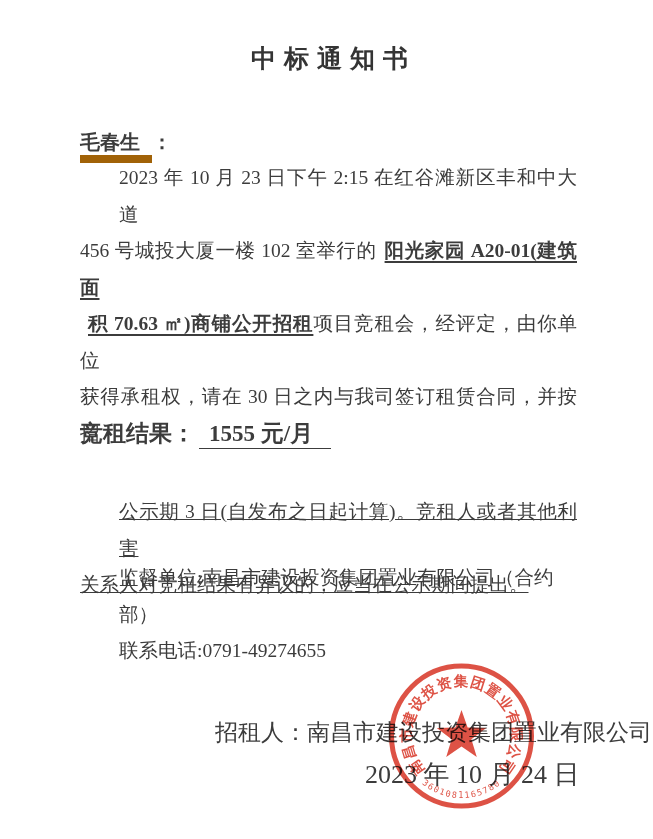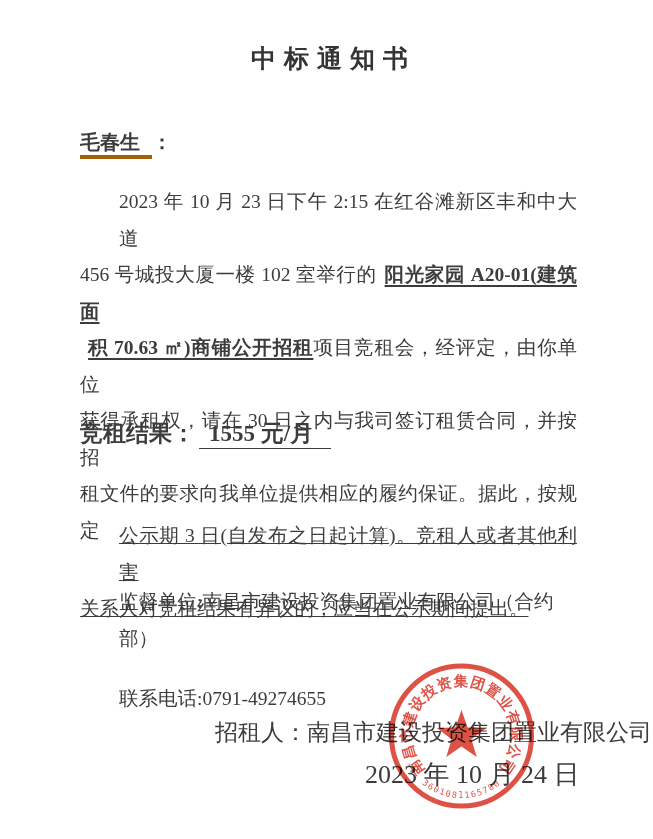--- a/index.html
+++ b/index.html
@@ -17,30 +17,30 @@
     text-align:center;
     font-size:25px;font-weight:600;letter-spacing:8px;
     padding-left:14px;
     color:#343434;
   }
   .salutation{
     position:absolute;left:80px;top:128px;
     font-size:20px;font-weight:bold;line-height:28px;
   }
   .salutation .name{
-    border-bottom:4px solid #a16207;
+    border-bottom:8px solid #a16207;
     padding:0 12px 2px 0;
   }
   .para{
     position:absolute;left:80px;width:497px;
     font-size:19.5px;
   }
   .para .ln{line-height:36.5px;}
   .para .ln.fill{text-align:justify;text-align-last:justify;}
-  .para .ln.ind{padding-left:39px;margin-top:24px;}
+  .para .ln.ind{padding-left:39px;}
   .b{font-weight:bold;}
   .u{
     text-decoration:underline;
     text-underline-offset:4px;
     text-decoration-thickness:1.5px;
     padding-left:8px;
   }
   #para1{top:160px;}
   #para2{top:494px;text-decoration:underline;}
   #contact{top:560px;}
@@ -86,21 +86,20 @@
 
   <div class="salutation">
     <span class="name">毛春生</span><span>：</span>
   </div>
 
   <div class="para" id="para1">
       <div class="ln fill ind"><span>2023 年 10 月 23 日下午 2:15 在红谷滩新区丰和中大道</span></div>
       <div class="ln fill"><span>456 号城投大厦一楼 102 室举行的</span><span class="b u">阳光家园 A20-01(建筑面</span></div>
       <div class="ln fill"><span class="b u">积 70.63 ㎡)商铺公开招租</span><span>项目竞租会，经评定，由你单位</span></div>
       <div class="ln fill"><span>获得承租权，请在 30 日之内与我司签订租赁合同，并按招</span></div>
-      <div class="ln fill"><span>租文件的要求向我单位提供相应的履约保证。据此，按规定</span></div>
     </div>
 
   <div class="result-line">
     <span class="label">竞租结果：</span><span class="value">1555 元/月</span>
   </div>
 
   <div class="para" id="para2">
       <div class="ln fill ind"><span>公示期 3 日(自发布之日起计算)。竞租人或者其他利害</span></div>
       <div class="ln"><span>关系人对竞租结果有异议的，应当在公示期间提出。</span></div>
     </div>

